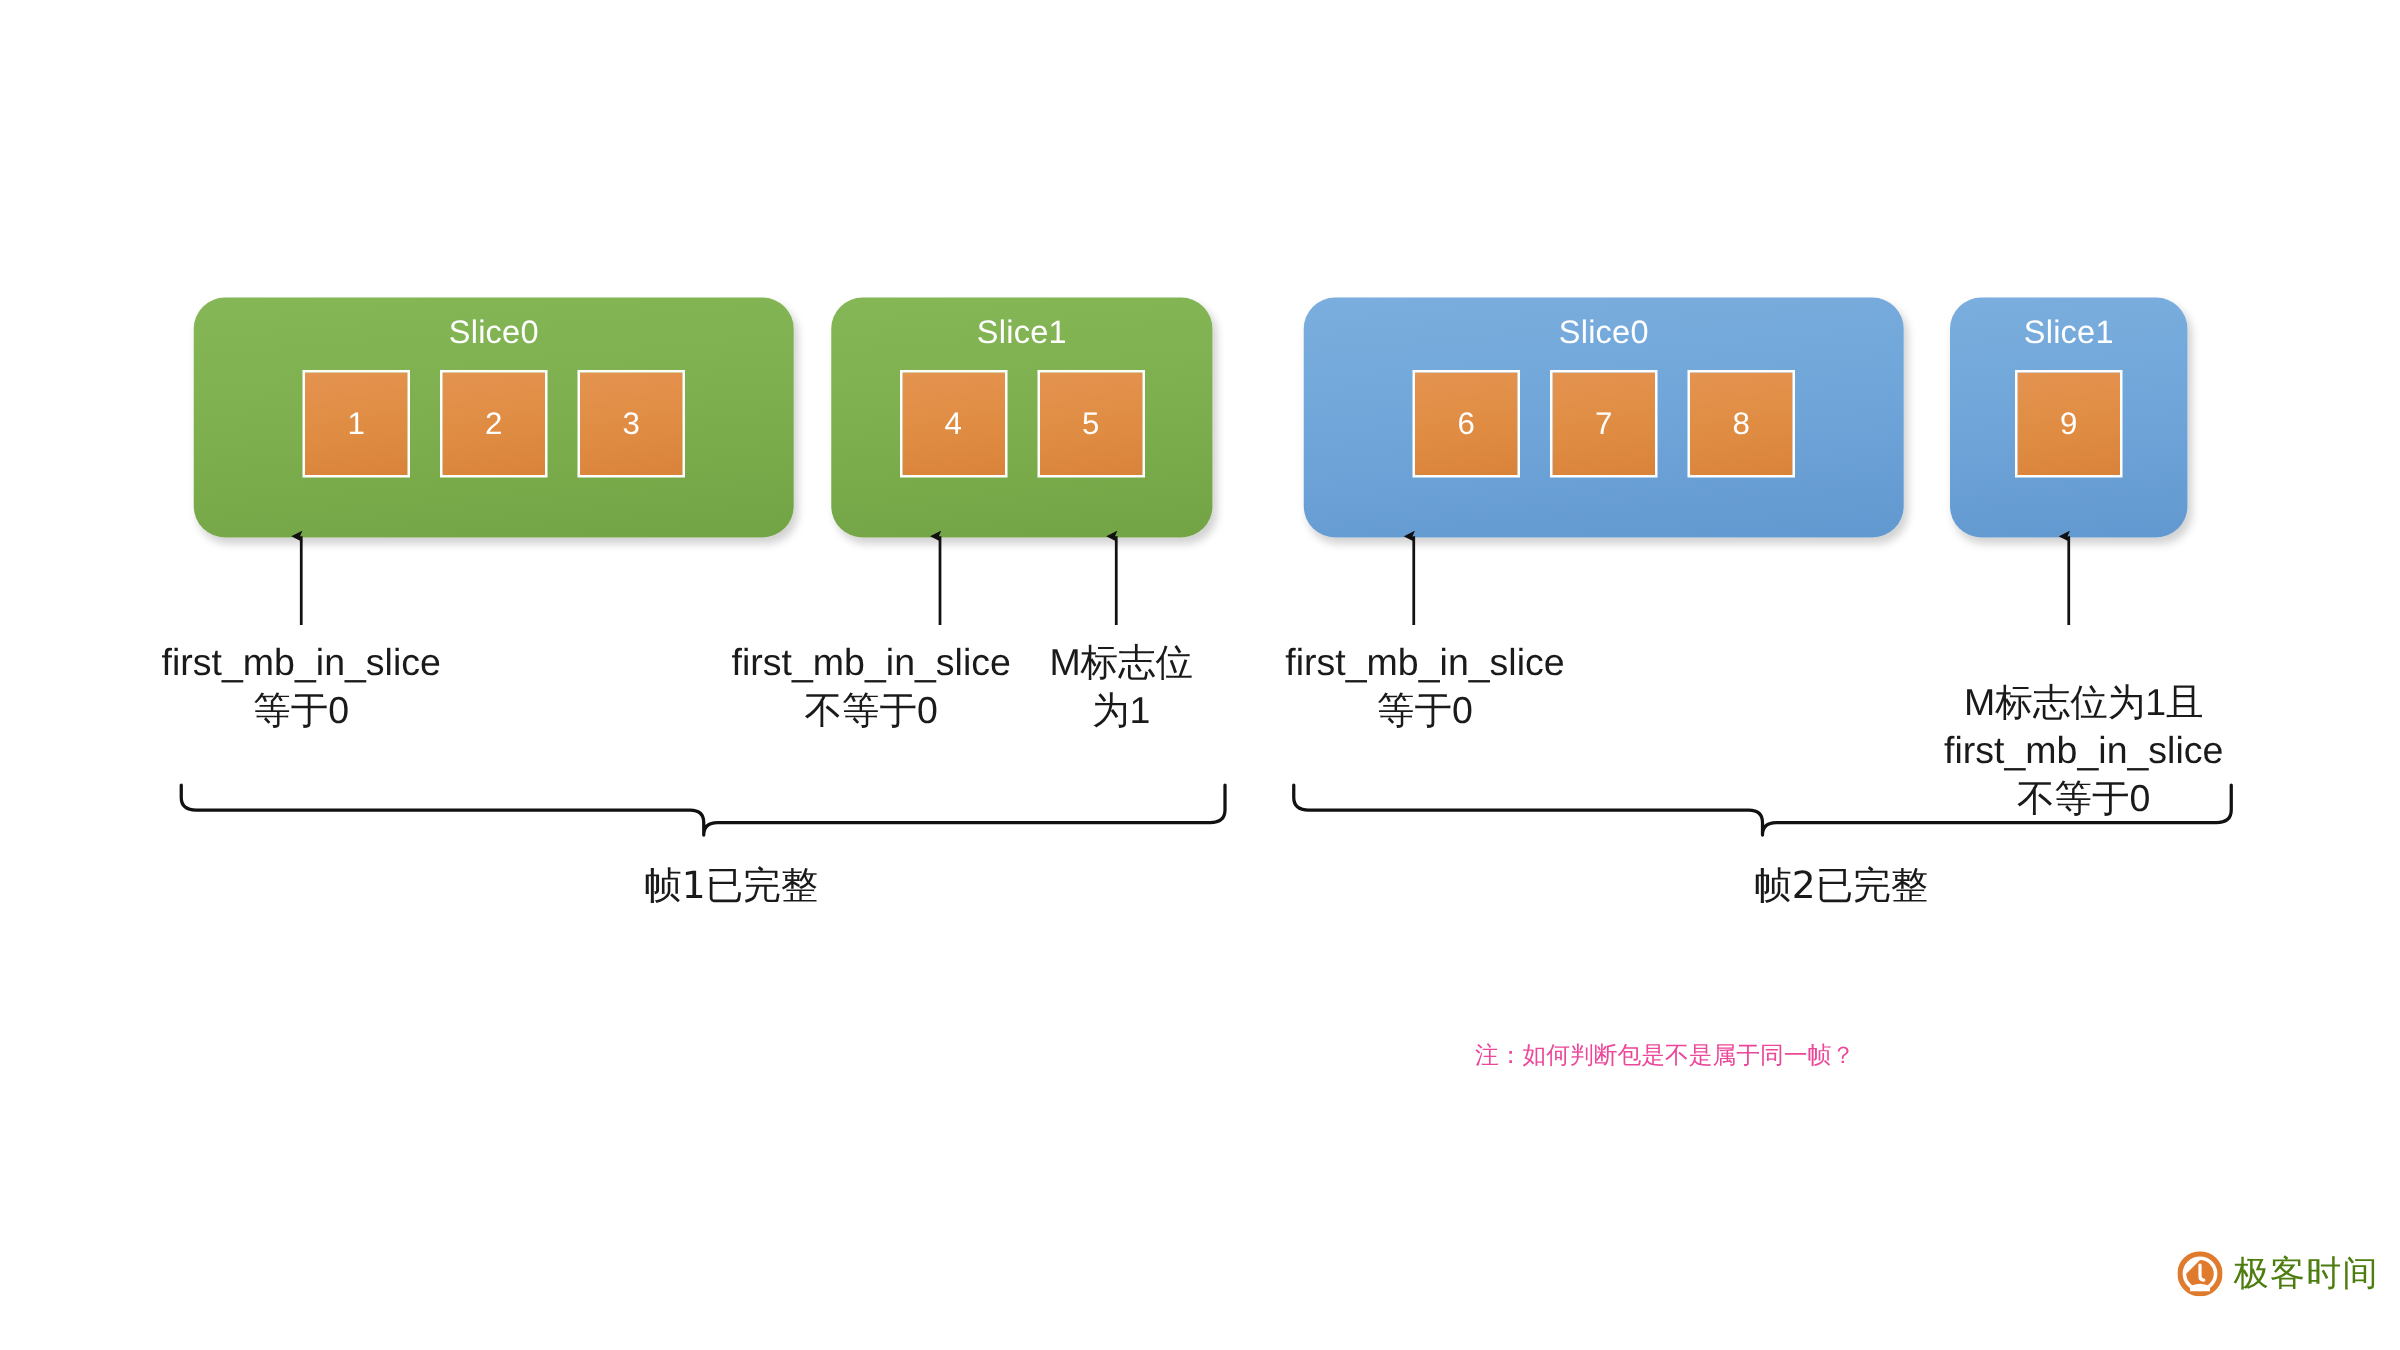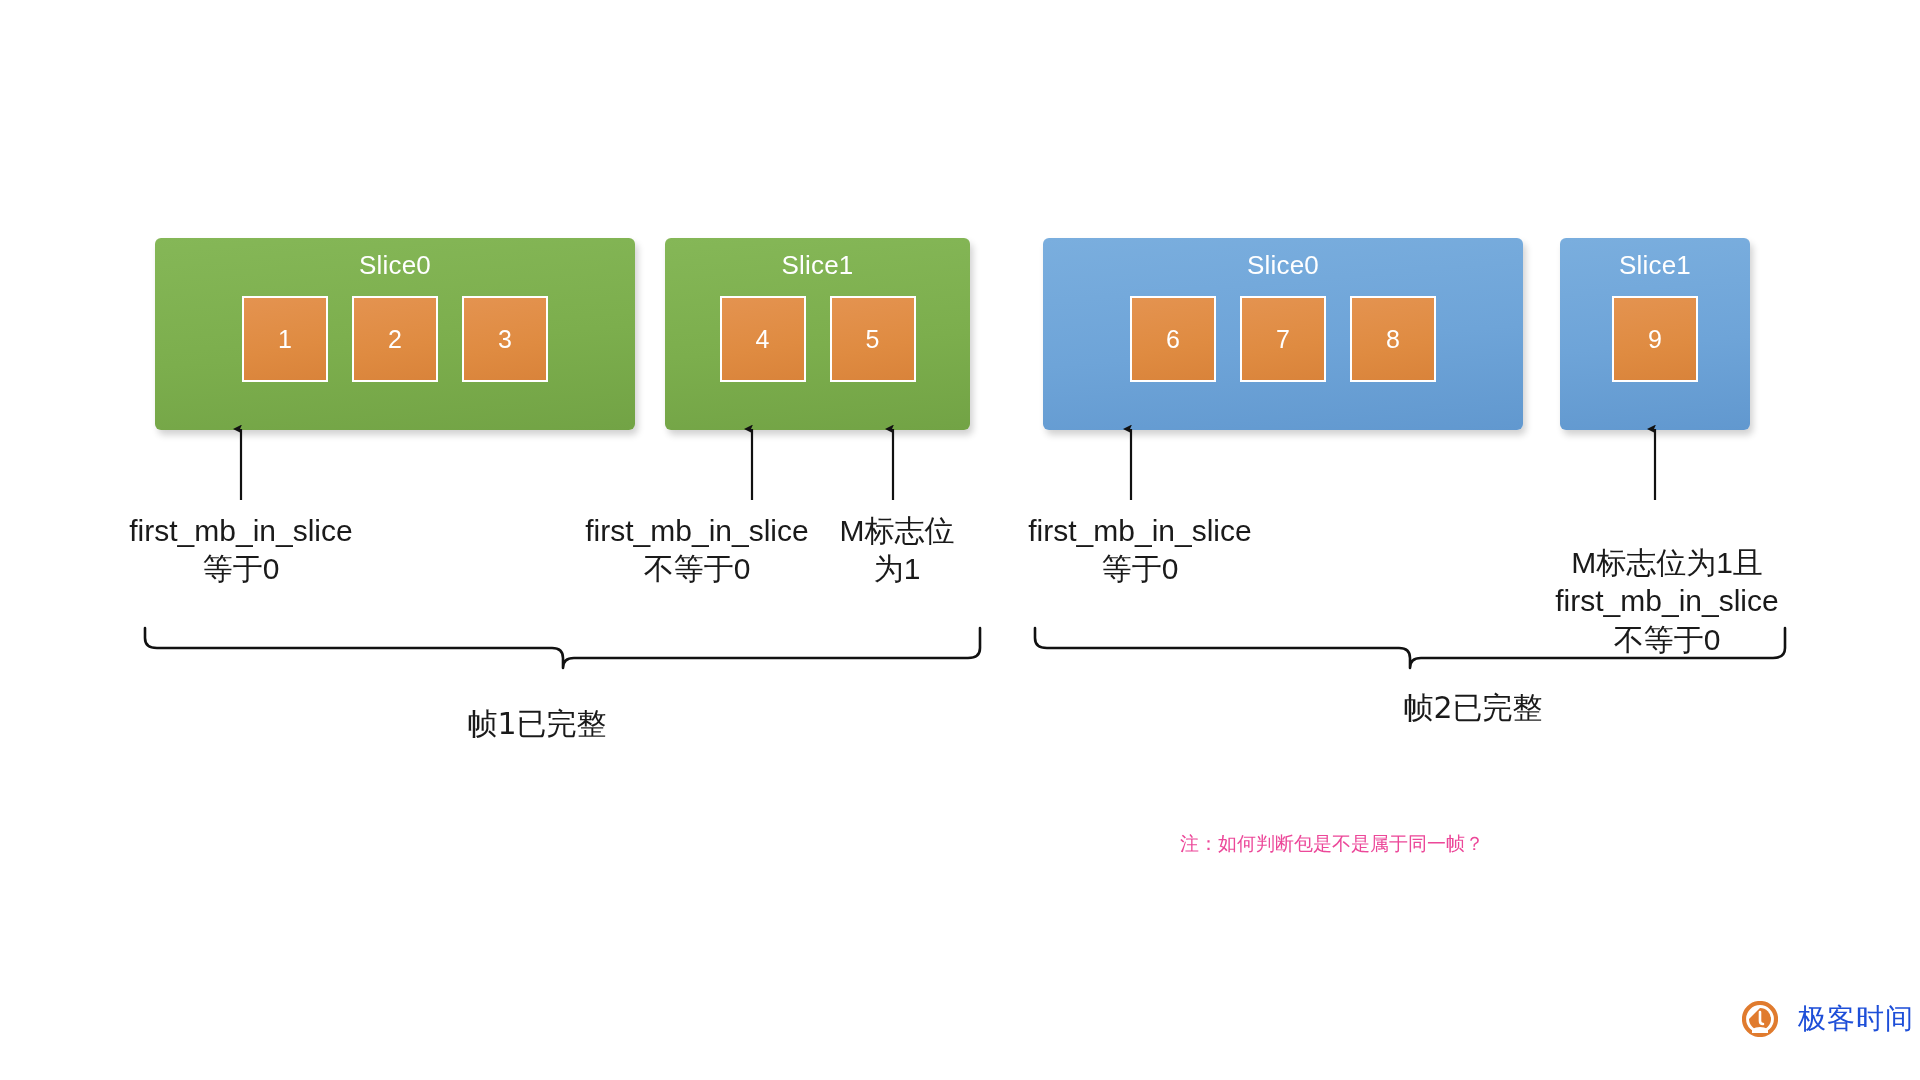--- a/index.html
+++ b/index.html
@@ -18,21 +18,21 @@
   #stage {
     position: absolute;
     left: 0; top: 0;
     width: 1920px;
     height: 1080px;
   }
 
   
   .slice {
     position: absolute;
-    border-radius: 6px;
+    border-radius: 25px;
     box-sizing: border-box;
     box-shadow: 3px 5px 7px rgba(0,0,0,0.18);
   }
   .slice.green {
     background: linear-gradient(175deg, #85b757 0%, #7cae4d 55%, #72a345 100%);
   }
   .slice.blue {
     background: linear-gradient(175deg, #7aaede 0%, #6ea4d8 55%, #6198cf 100%);
   }
   .slice-title {
@@ -114,25 +114,24 @@
   
   #logo {
     position: absolute;
     display: flex;
     align-items: center;
     gap: 9px;
   }
   #logo-mark { display: block; }
   #logo-text {
     font-size: 28px;
-    color: #1d4ed8;
+    color: #4d7c0f;
     font-family: "DejaVu Sans", "Liberation Sans", sans-serif;
     letter-spacing: 1px;
     font-weight: 500;
-    margin-left: 11px;
   }
 </style>
 </head>
 <body>
 
 <div id="stage">
 
   <div class="slice green" style="left:155px; top:238px; width:480px; height:192px;">
     <div class="slice-title">Slice0</div>
     <div class="mb-row">
@@ -210,21 +209,21 @@
   <svg class="brace" style="left:140px; top:626px; width:845px; height:46px;" viewBox="0 0 845 46">
     <path d="M 5 2
              L 5 12 Q 5 22 17 22
              L 412 22 Q 423 22 423 32
              L 423 42
              Q 423 32 434 32
              L 828 32 Q 840 32 840 22
              L 840 2" fill="none" stroke="#111111" stroke-width="2.6" stroke-linecap="round" stroke-linejoin="round"></path>
   </svg>
 
-  <div class="frame-label" style="left:537px; top:688px; transform:translateX(-50%);margin-top:16px;">帧1已完整</div>
+  <div class="frame-label" style="left:585px; top:688px; transform:translateX(-50%);">帧1已完整</div>
 
   <svg class="brace" style="left:1030px; top:626px; width:760px; height:46px;" viewBox="0 0 760 46">
     <path d="M 5 2
              L 5 12 Q 5 22 17 22
              L 369 22 Q 380 22 380 32
              L 380 42
              Q 380 32 391 32
              L 743 32 Q 755 32 755 22
              L 755 2" fill="none" stroke="#111111" stroke-width="2.6" stroke-linecap="round" stroke-linejoin="round"></path>
   </svg>

